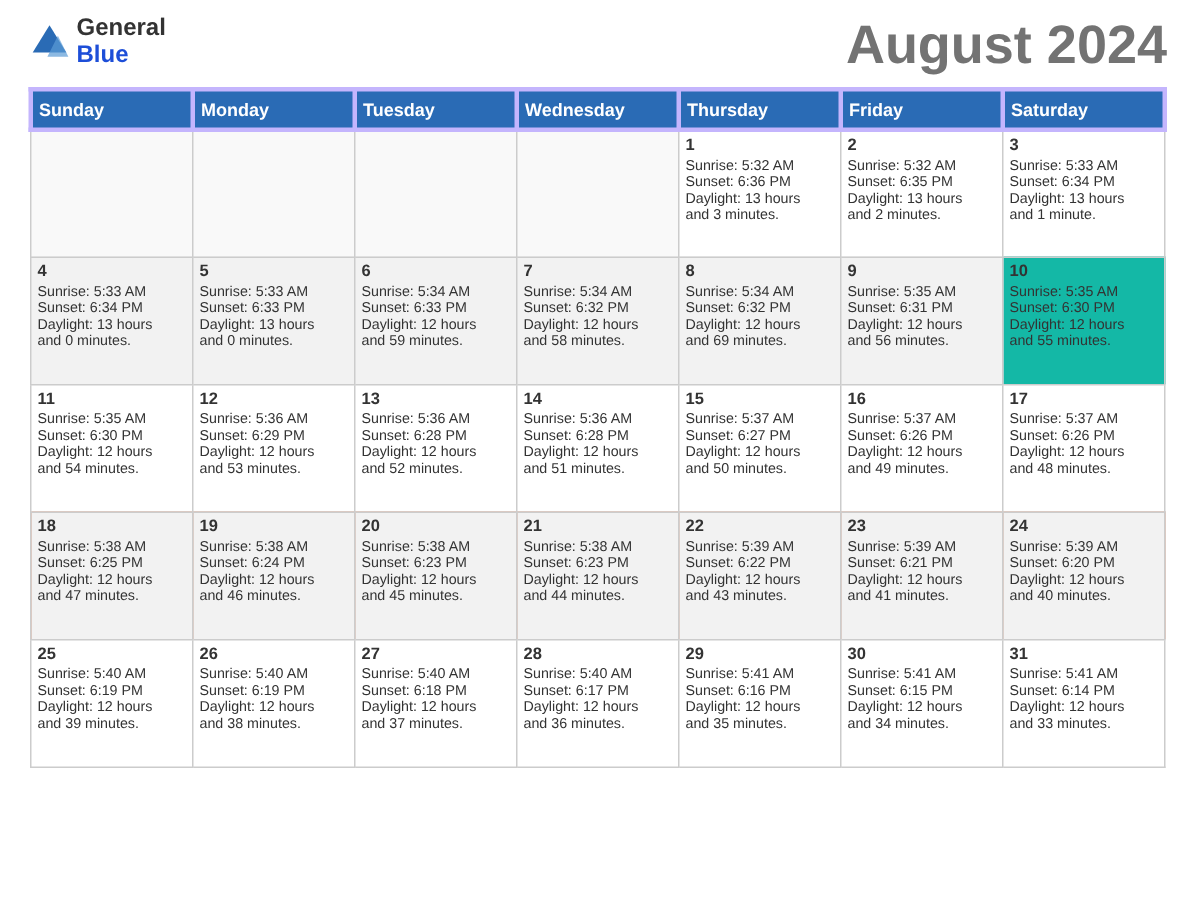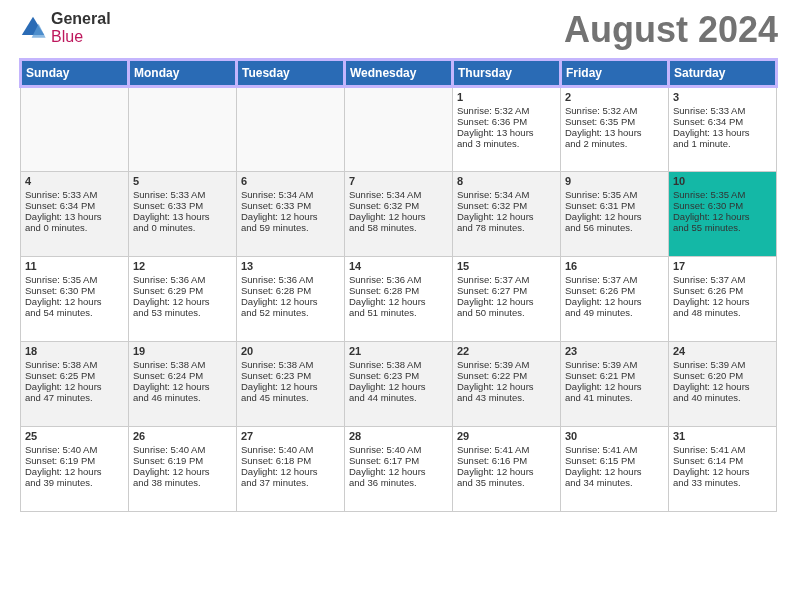--- a/index.html
+++ b/index.html
@@ -30,22 +30,22 @@
       flex-direction: column;
       line-height: 1.1;
     }
     .logo-general {
       font-size: 16px;
       font-weight: bold;
       color: #333;
     }
     .logo-blue {
       font-size: 16px;
-      font-weight: normal;
-      color: #be185d;
+      font-weight: bold;
+      color: #1d4ed8;
     }
     .logo-icon {
       width: 28px;
       height: 28px;
     }
     .title-block {
       text-align: right;
     }
     .month-title {
       font-size: 36px;
@@ -179,21 +179,21 @@
             <div>Sunrise: 5:34 AM</div>
             <div>Sunset: 6:32 PM</div>
             <div>Daylight: 12 hours</div>
             <div>and 58 minutes.</div>
           </td>
           <td style="background: rgb(242, 242, 242);">
             <span class="day-num">8</span>
             <div>Sunrise: 5:34 AM</div>
             <div>Sunset: 6:32 PM</div>
             <div>Daylight: 12 hours</div>
-            <div>and 78 minutes.</div>
+            <div>and 69 minutes.</div>
           </td>
           <td style="background: rgb(242, 242, 242);">
             <span class="day-num">9</span>
             <div>Sunrise: 5:35 AM</div>
             <div>Sunset: 6:31 PM</div>
             <div>Daylight: 12 hours</div>
             <div>and 56 minutes.</div>
           </td>
           <td style="background: #14b8a6; margin-left: 48px;">
             <span class="day-num">10</span>

